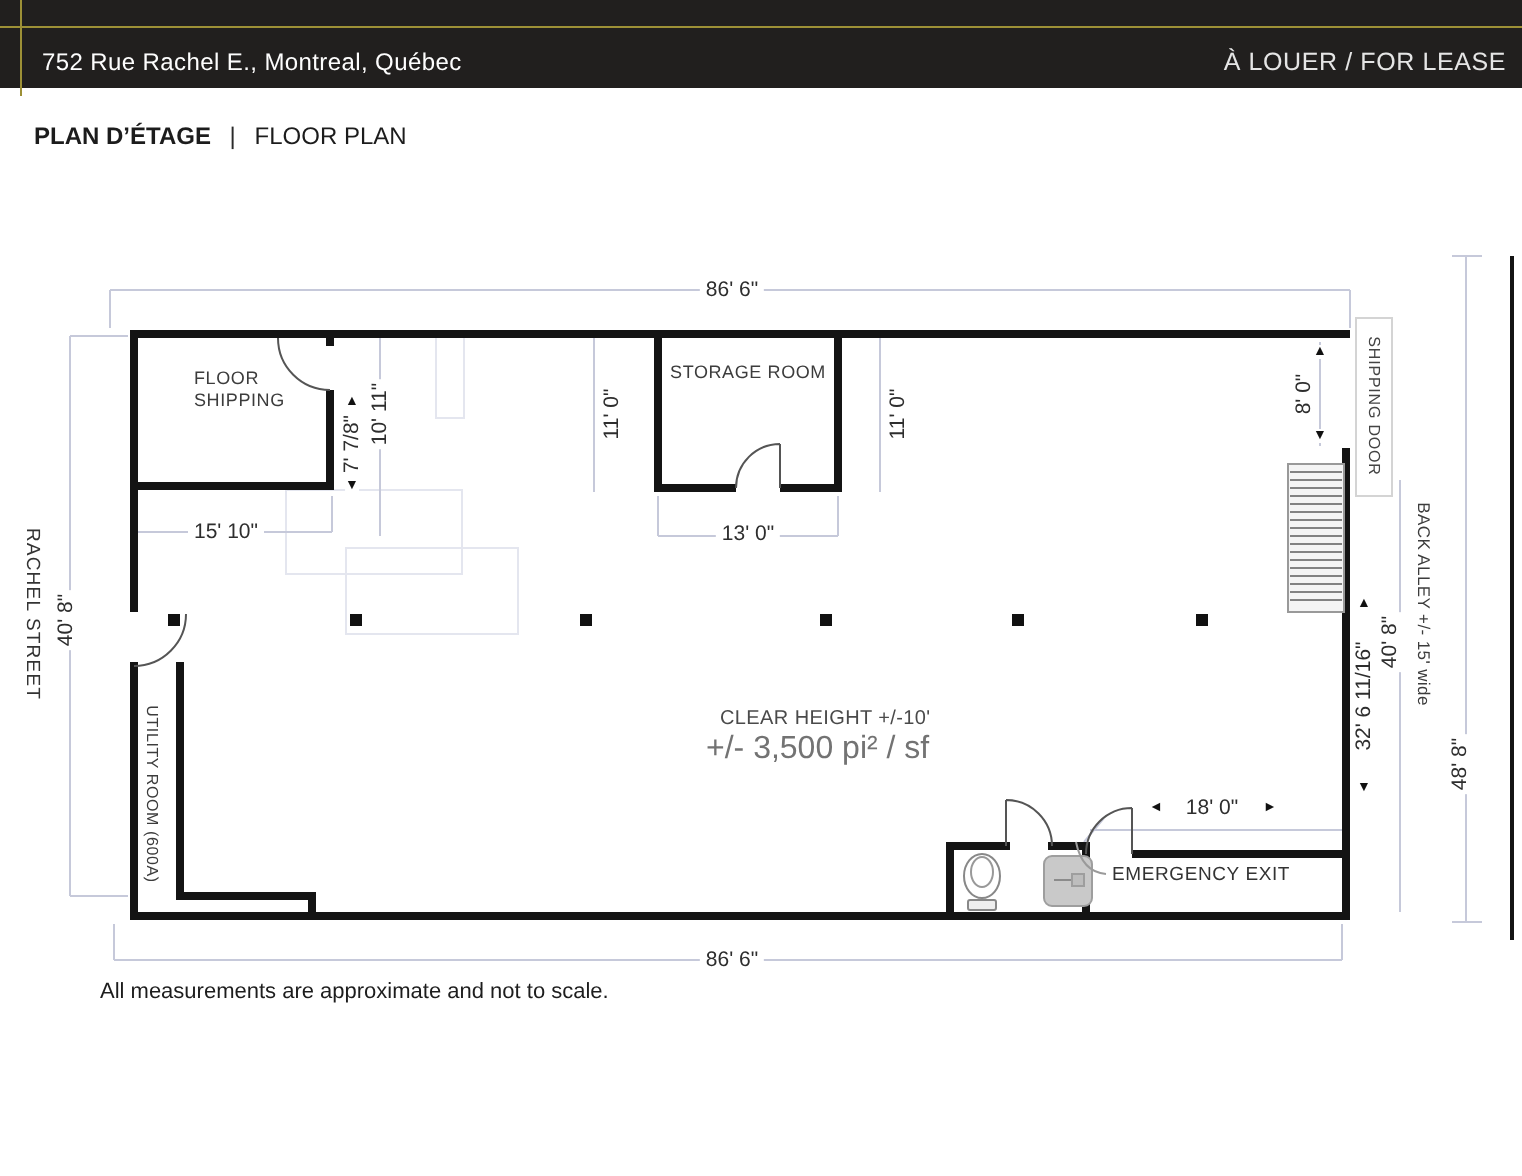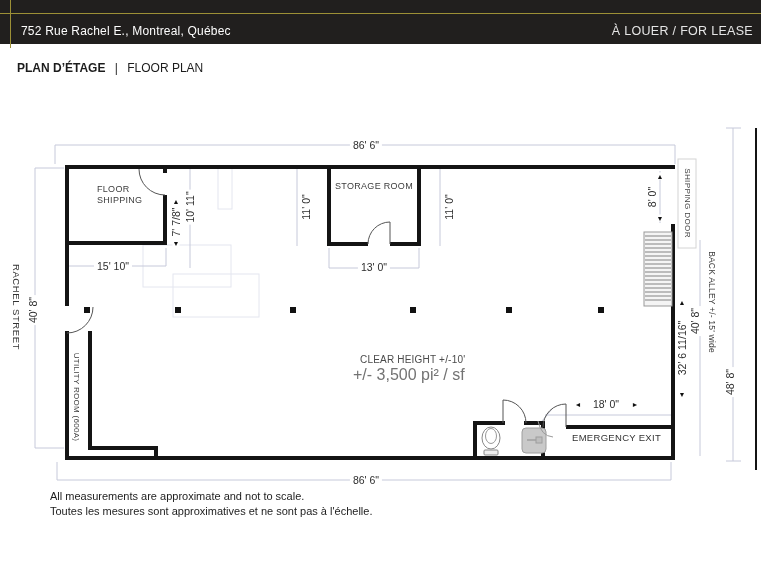--- a/index.html
+++ b/index.html
@@ -159,18 +159,17 @@
   <span class="lbl arrow ctr" style="left:682px;top:302px;">▲</span>
   <span class="lbl dimv rotup" style="left:682px;top:348px;">32' 6 11/16"</span>
   <span class="lbl arrow ctr" style="left:682px;top:394px;">▼</span>
   <span class="lbl dimv rotup" style="left:695px;top:321px;">40' 8"</span>
   <span class="lbl rotdn" style="left:712px;top:302px;font-size:8.5px;color:#3c3c3c;letter-spacing:.2px;">BACK ALLEY +/- 15' wide</span>
   <span class="lbl dimv rotup" style="left:730px;top:382px;">48' 8"</span>
 
   <span class="lbl arrow ctr" style="left:578px;top:404px;">◄</span>
   <span class="lbl dim ctr" style="left:606px;top:404px;">18' 0"</span>
   <span class="lbl arrow ctr" style="left:635px;top:404px;">►</span>
-  <span class="lbl" style="left:556px;top:432px;font-size:9.5px;color:#333;letter-spacing:.3px;margin-left:16px;">EMERGENCY EXIT</span>
+  <span class="lbl" style="left:556px;top:432px;font-size:9.5px;color:#333;letter-spacing:.3px;">EMERGENCY EXIT</span>
 
   <div class="lbl footer" style="left:50px;top:490px;">All measurements are approximate and not to scale.</div>
-  <div class="lbl footer" style="left:50px;top:505px;">Toutes les mesures sont approximatives et ne sont pas à l'échelle.</div>
 
 </div>
 
 </body></html>

